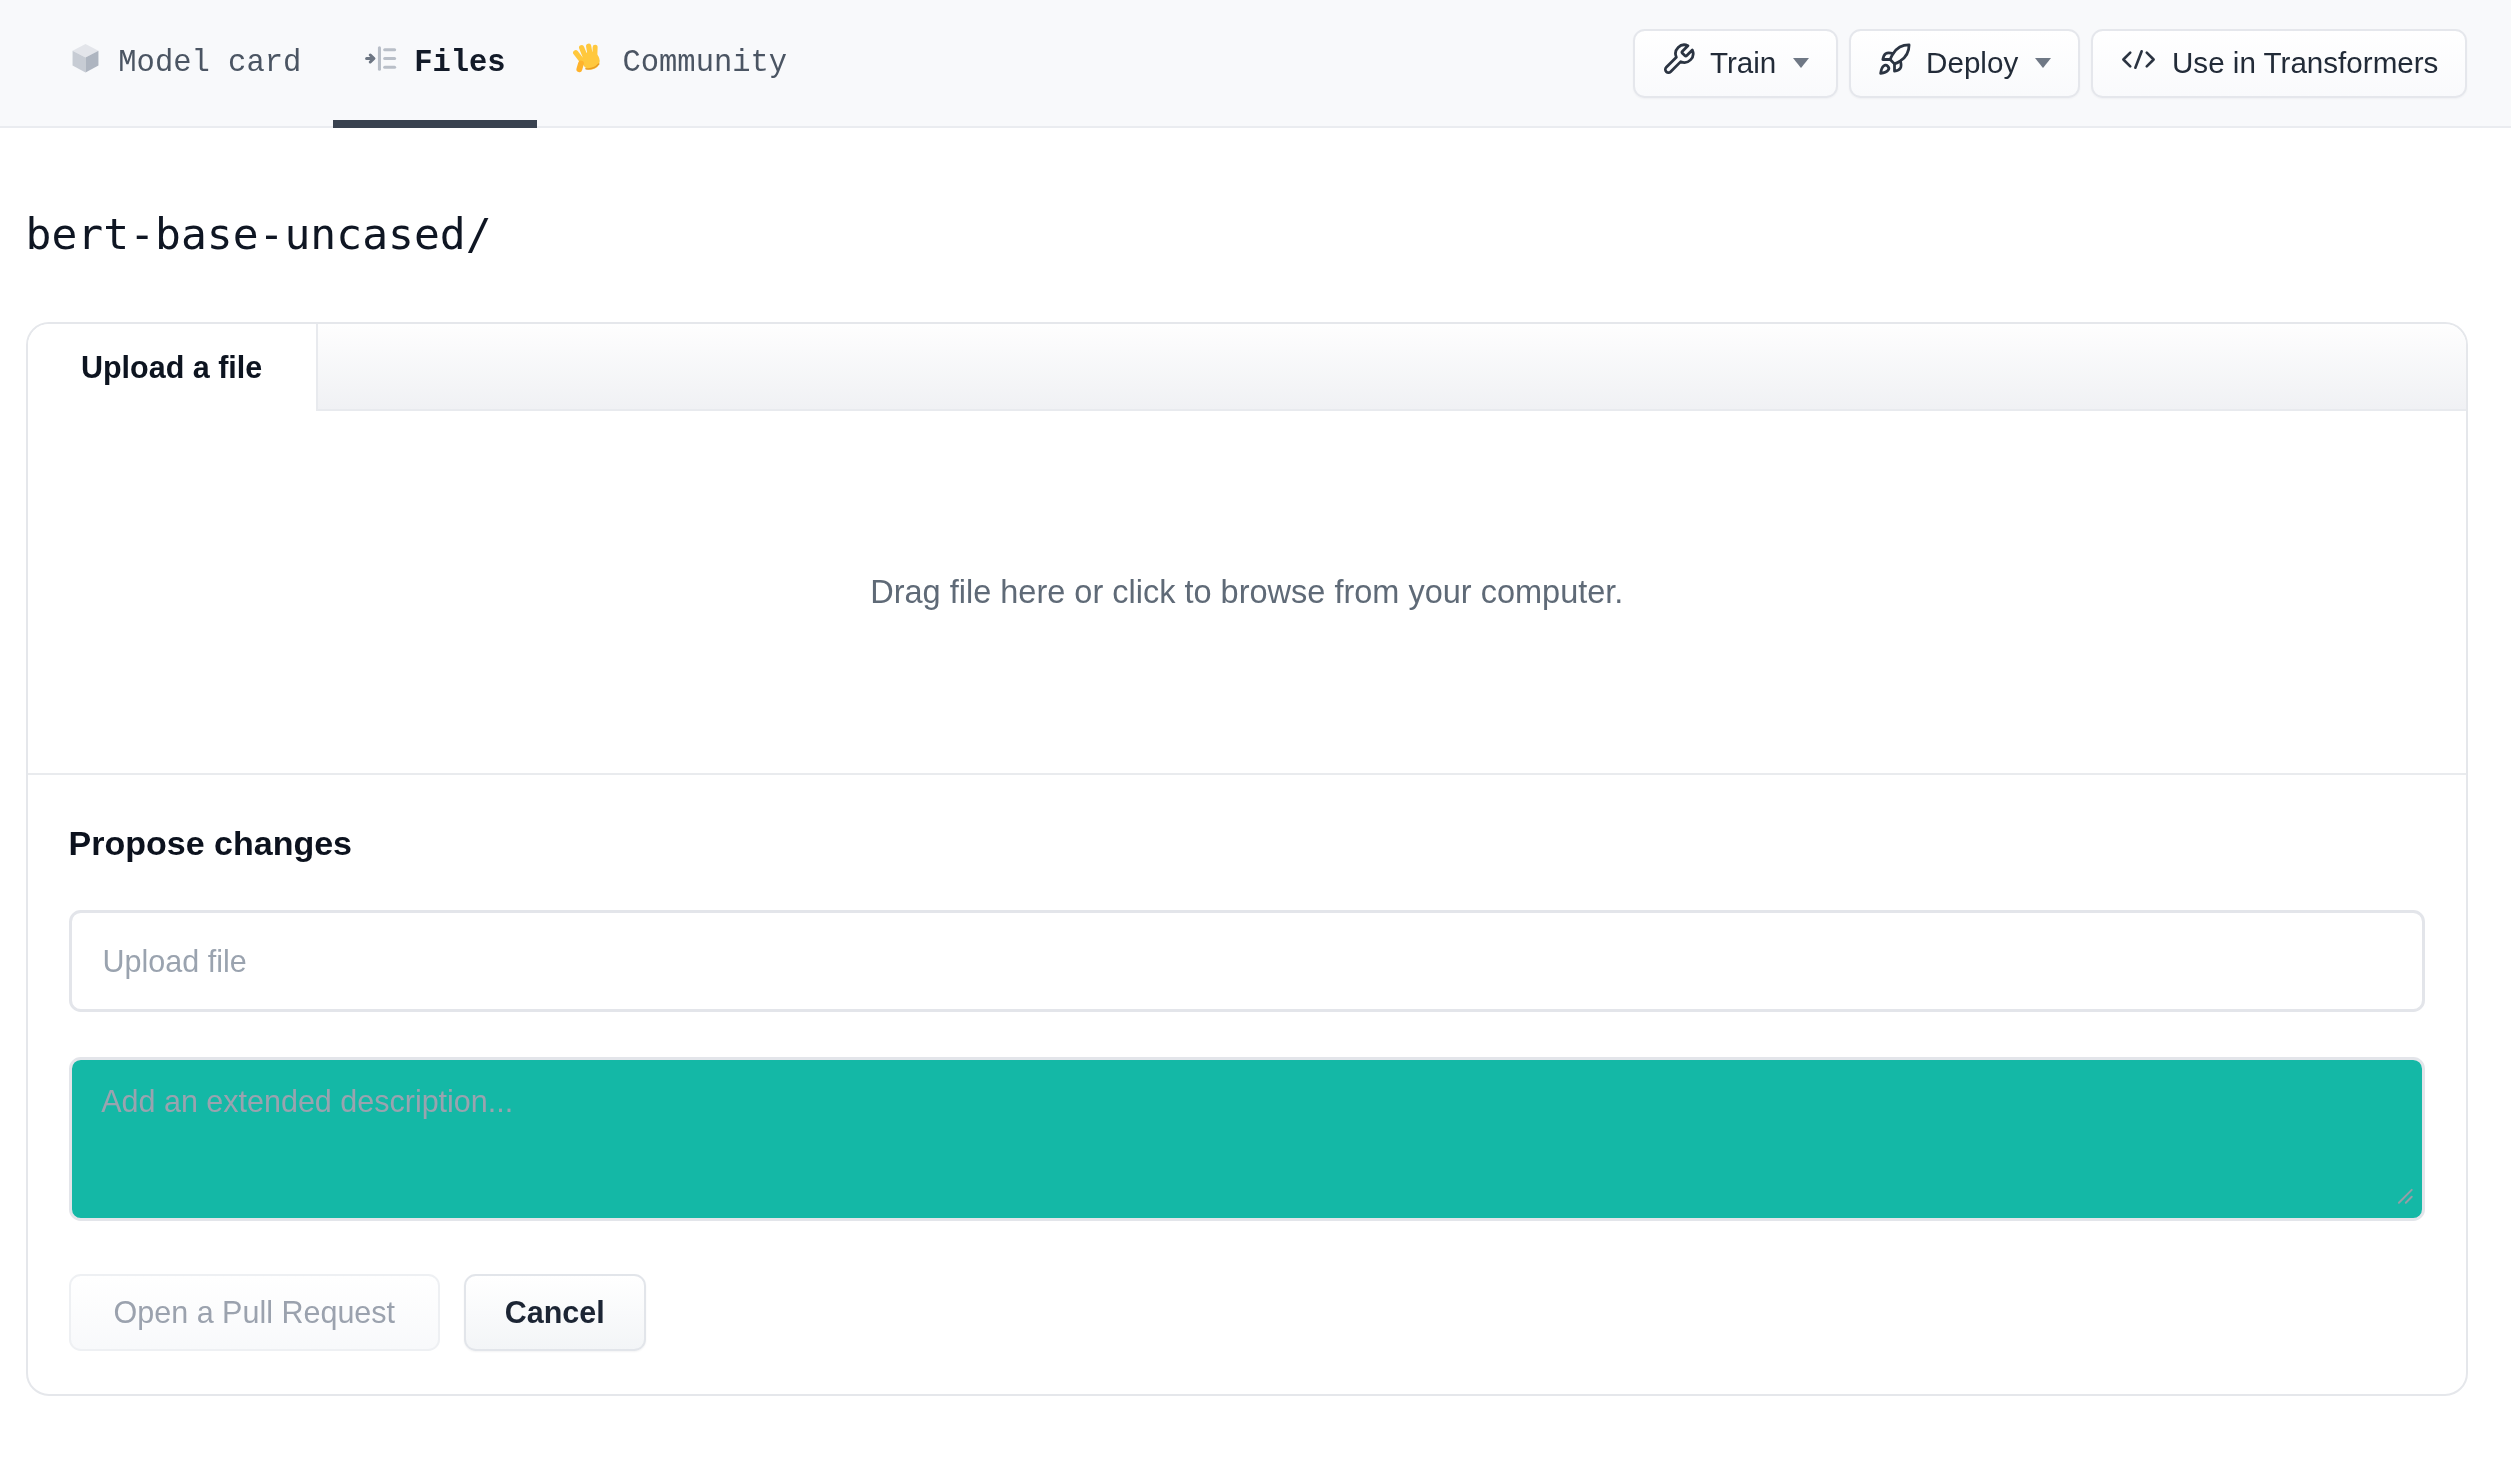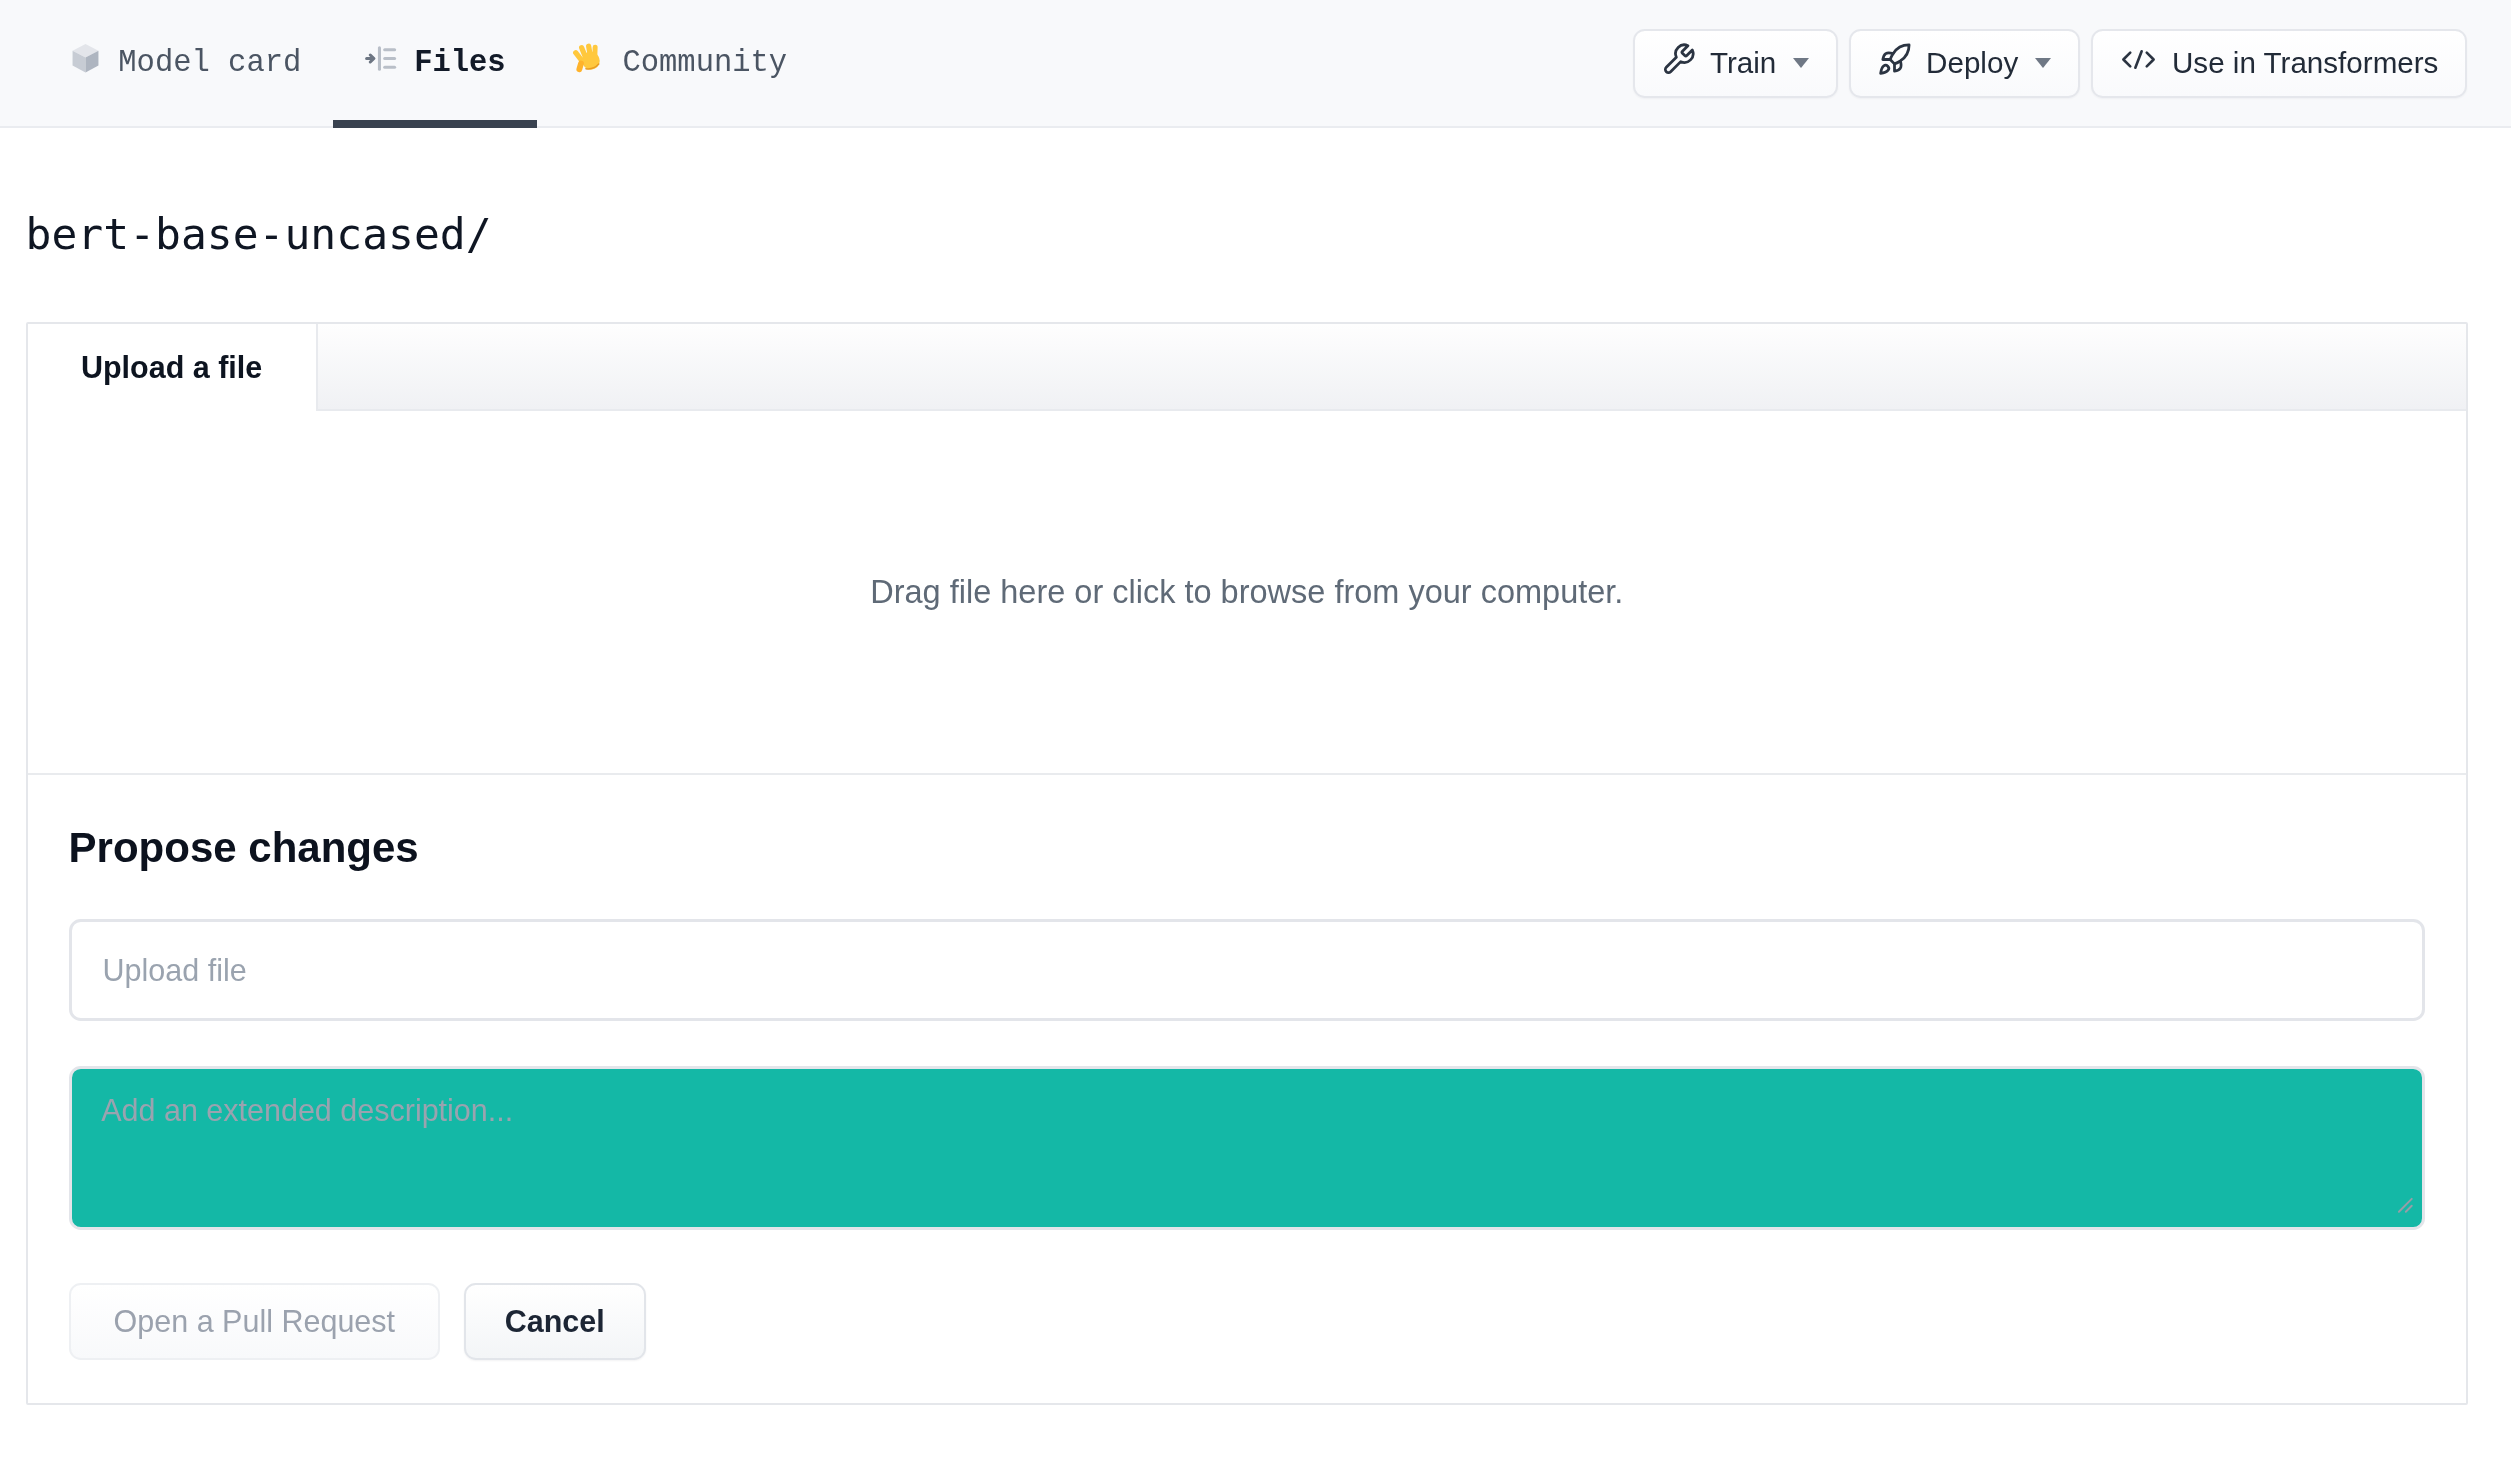--- a/index.html
+++ b/index.html
@@ -21,33 +21,33 @@
     font-size:29.6px; color:#222b38; font-weight:500; cursor:pointer;
     box-shadow:0 1px 2px rgba(16,24,40,.04); }
   .caret { width:0; height:0; border-left:8.9px solid transparent;
     border-right:8.9px solid transparent; border-top:10.8px solid #6f7885; margin-left:3px; }
 
   
   .content { padding:0 44px 0 25.6px; }
   .breadcrumb { margin-top:81px; font-family:"DejaVu Sans Mono","Liberation Mono",monospace;
     font-size:43px; color:#0f1623; cursor:pointer; }
 
-  .panel { margin-top:63px; border:2px solid #e5e7eb; border-radius:2px; overflow:hidden; }
+  .panel { margin-top:63px; border:2px solid #e5e7eb; border-radius:23px; overflow:hidden; }
   .tabstrip { display:flex; height:87px; }
   .upload-tab { width:290px; background:#ffffff; border-right:2px solid #e8eaee;
     display:flex; align-items:center; justify-content:center;
     font-size:30.5px; font-weight:700; color:#0d1420; cursor:pointer; }
   .strip-rest { flex:1; background:linear-gradient(180deg,#fefefe 0%,#f0f1f4 100%);
     border-bottom:2px solid #e8eaee; }
   .dropzone { height:364px; display:flex; align-items:center; justify-content:center;
     border-bottom:2px solid #e9ebee; cursor:pointer; }
   .dropzone span { font-size:32.5px; color:#5f6a77; }
 
   .propose { padding:49px 41px 43px 41px; }
-  .propose h3 { font-size:42px; font-weight:700; color:#0c121e; margin-bottom:47px; }
+  .propose h3 { font-size:34px; font-weight:700; color:#0c121e; margin-bottom:47px; }
   .text-input { width:100%; height:102px; border:3px solid #e3e5ea; border-radius:11.8px;
     padding:0 31px; font-size:30.5px; color:#111827; outline:none; background:#fff;
     font-family:"Liberation Sans", sans-serif; }
   .text-input::placeholder { color:#9aa3af; }
   .ta-wrap { position:relative; margin-top:45px; }
   .desc-area { width:100%; height:164px; border:3px solid #e3e5ea; border-radius:11.8px;
     padding:23.6px 29.6px; font-size:30.5px; color:#111827; outline:none; resize:none;
     background:#14b8a6; font-family:"Liberation Sans", sans-serif; display:block; }
   .desc-area::placeholder { color:#9aa3af; }
   .resize-handle { position:absolute; right:9.9px; bottom:11.8px; cursor:nwse-resize; }

